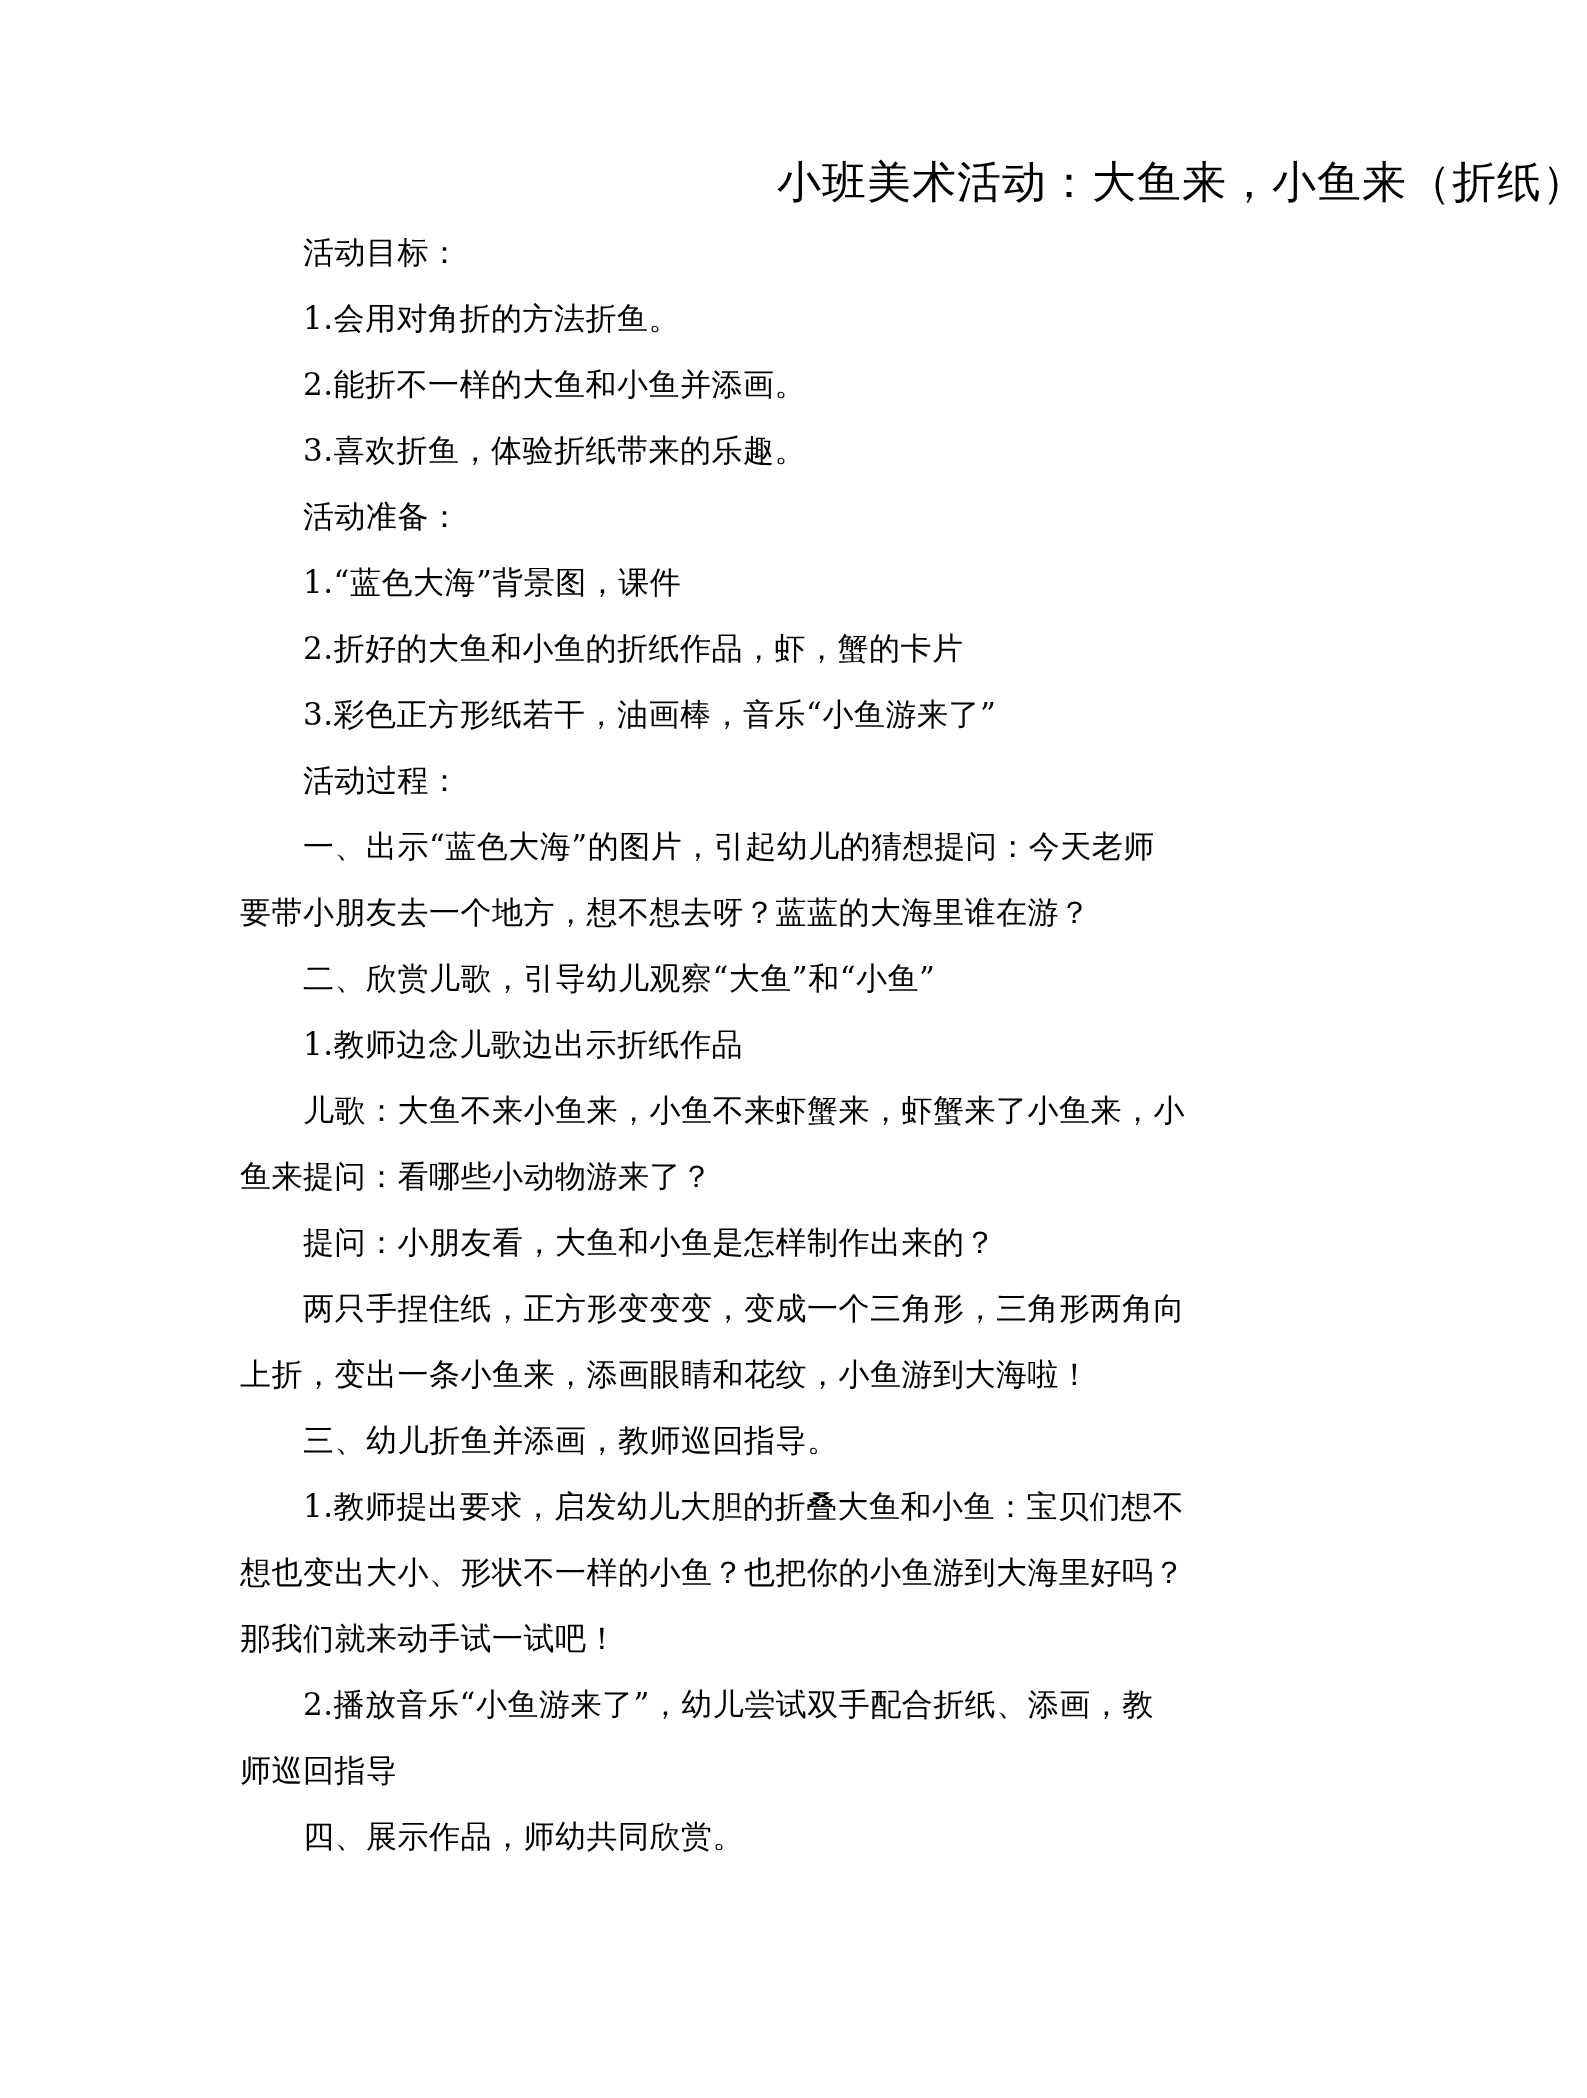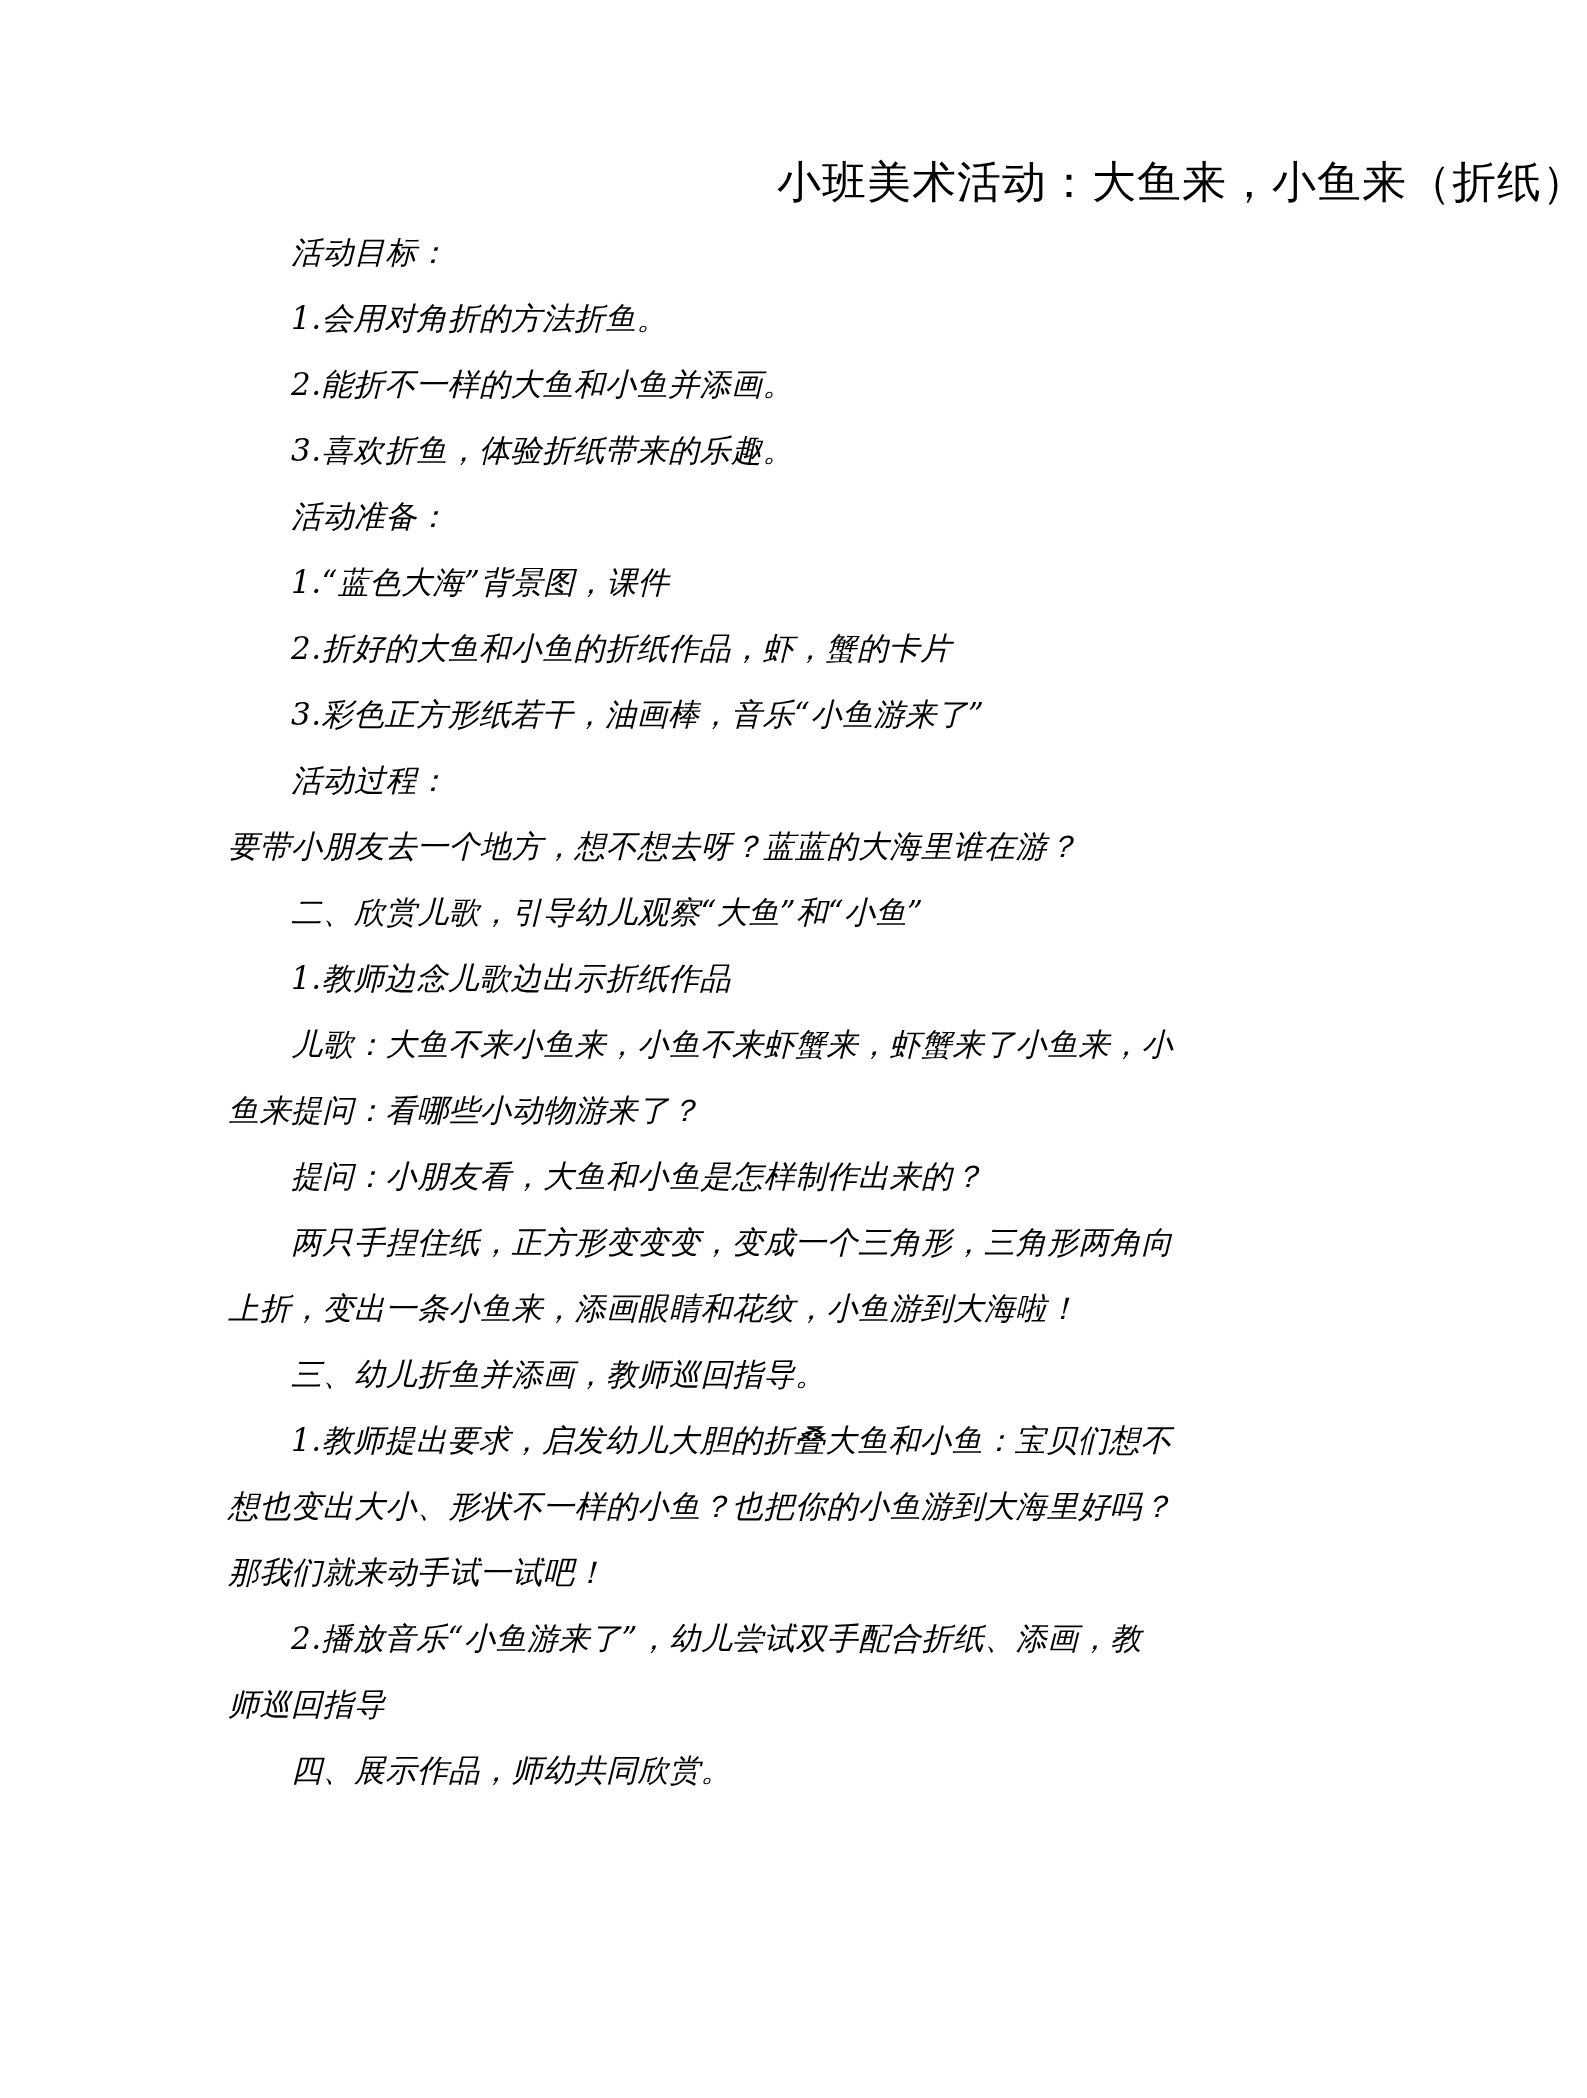--- a/index.html
+++ b/index.html
@@ -29,24 +29,23 @@
       width: 1587px;
       top: 152px;
       text-align: right;
       font-size: 44px;
       line-height: 60px;
       letter-spacing: 1px;
       white-space: nowrap;
     }
     .body {
       position: absolute;
-      left: 228px;
+      left: 240px;
       top: 226px;
       width: 1104px;
-      font-style: italic;
     }
     .line {
       height: 66px;
       font-size: 31px;
       line-height: 52px;
       white-space: nowrap;
       letter-spacing: 0.5px;
     }
     .indent { padding-left: 63px; }
   </style>
@@ -59,20 +58,21 @@
   <div class="body">
     <div class="line indent">活动目标：</div>
     <div class="line indent">1.会用对角折的方法折鱼。</div>
     <div class="line indent">2.能折不一样的大鱼和小鱼并添画。</div>
     <div class="line indent">3.喜欢折鱼，体验折纸带来的乐趣。</div>
     <div class="line indent">活动准备：</div>
     <div class="line indent">1.“蓝色大海”背景图，课件</div>
     <div class="line indent">2.折好的大鱼和小鱼的折纸作品，虾，蟹的卡片</div>
     <div class="line indent">3.彩色正方形纸若干，油画棒，音乐“小鱼游来了”</div>
     <div class="line indent">活动过程：</div>
+    <div class="line indent">一、出示“蓝色大海”的图片，引起幼儿的猜想提问：今天老师</div>
     <div class="line">要带小朋友去一个地方，想不想去呀？蓝蓝的大海里谁在游？</div>
     <div class="line indent">二、欣赏儿歌，引导幼儿观察“大鱼”和“小鱼”</div>
     <div class="line indent">1.教师边念儿歌边出示折纸作品</div>
     <div class="line indent">儿歌：大鱼不来小鱼来，小鱼不来虾蟹来，虾蟹来了小鱼来，小</div>
     <div class="line">鱼来提问：看哪些小动物游来了？</div>
     <div class="line indent">提问：小朋友看，大鱼和小鱼是怎样制作出来的？</div>
     <div class="line indent">两只手捏住纸，正方形变变变，变成一个三角形，三角形两角向</div>
     <div class="line">上折，变出一条小鱼来，添画眼睛和花纹，小鱼游到大海啦！</div>
     <div class="line indent">三、幼儿折鱼并添画，教师巡回指导。</div>
     <div class="line indent">1.教师提出要求，启发幼儿大胆的折叠大鱼和小鱼：宝贝们想不</div>

